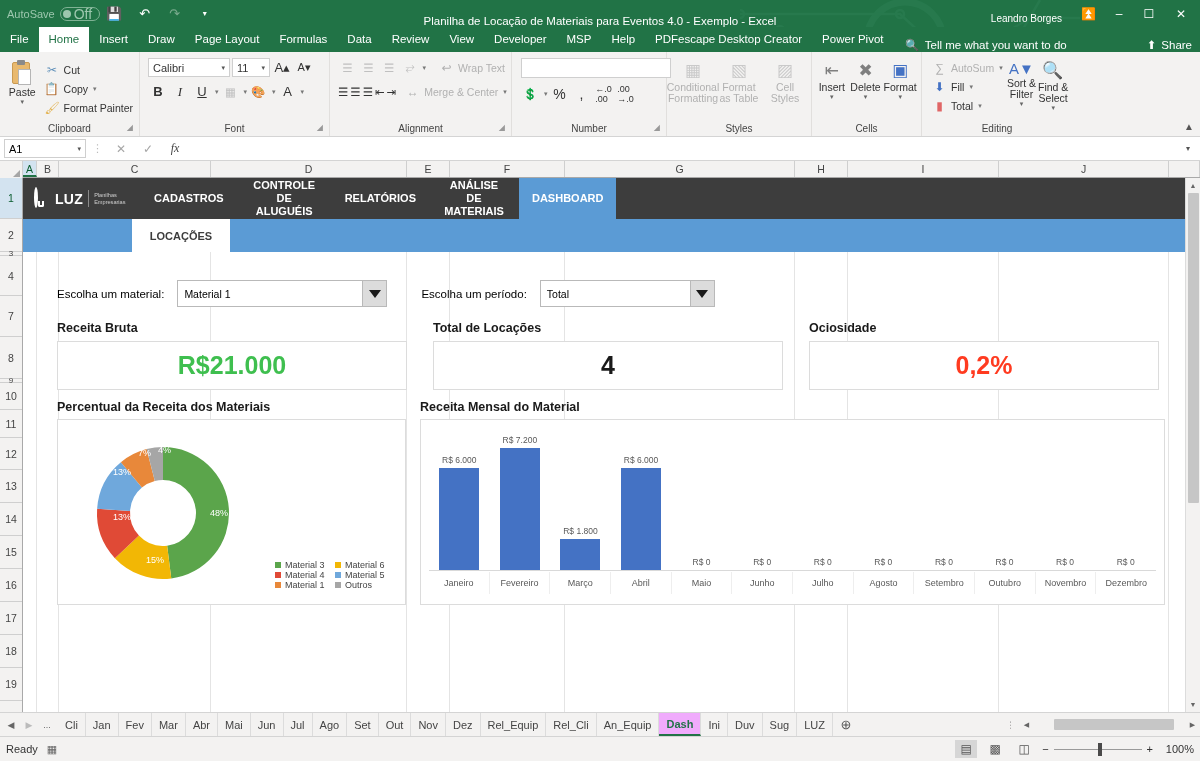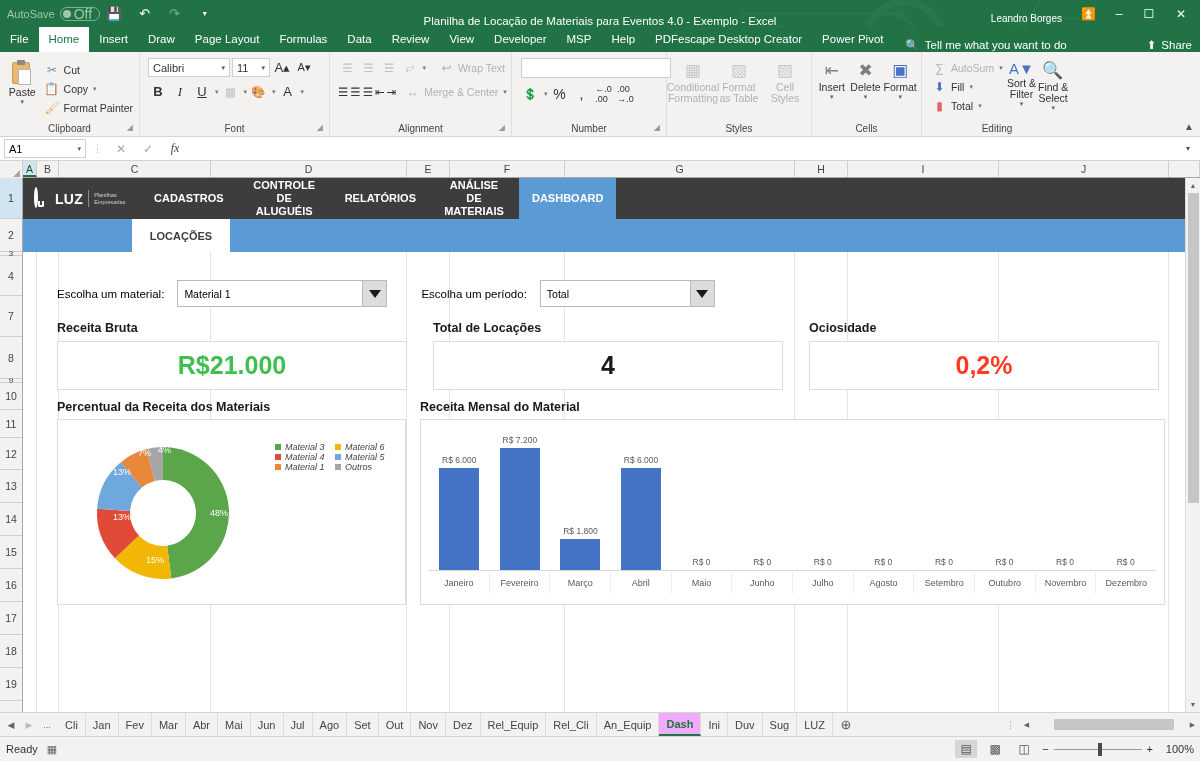--- a/index.html
+++ b/index.html
@@ -223,21 +223,21 @@
     display: flex; align-items: center; justify-content: center;
   }
   .kpi-val { font-size: 25px; font-weight: bold; }
 
   .charts { display: flex; padding: 10px 0 0 34px; gap: 14px; }
   .chart-title { font-size: 12.5px; font-weight: bold; color: #1a1a1a; margin-bottom: 5px; }
   .chart-box { background: #fff; border: 1px solid #dcdcdc; position: relative; }
 
   .donut-legend { position: absolute; right: 10px; top: 22px; bottom: 14px;
                   width: 120px; display: flex; flex-direction: column;
-                  justify-content: flex-start; font-style: italic; }
+                  justify-content: flex-end; }
   .leg-row { display: flex; }
   .leg { display: flex; align-items: center; gap: 4px; width: 62px; }
   .leg .sw { width: 6px; height: 6px; }
   .leg .lb { font-size: 9px; color: #444; }
 
   
   .bars { position: absolute; left: 8px; right: 8px; top: 10px; bottom: 34px; display: flex; }
   .bcol { flex: 1; display: flex; flex-direction: column;
           align-items: center; justify-content: flex-end; position: relative; }
   .bval { font-size: 8.5px; color: #595959; margin-bottom: 3px; white-space: nowrap; }

